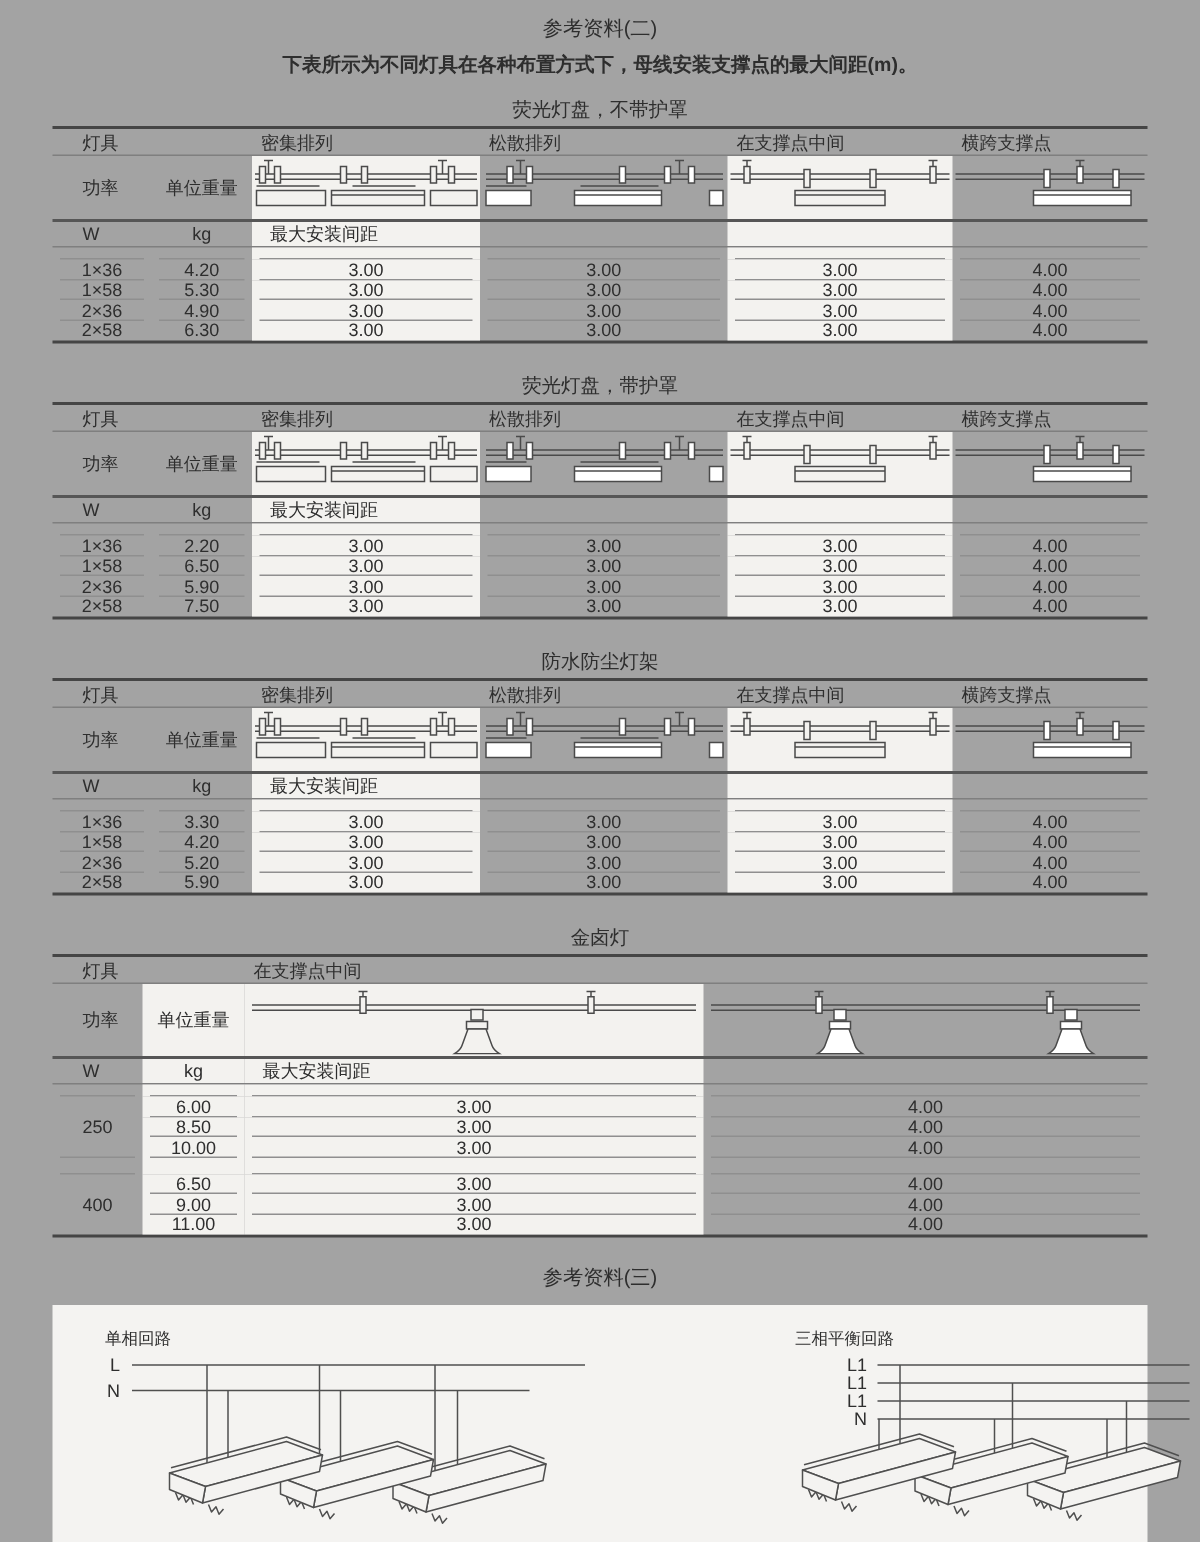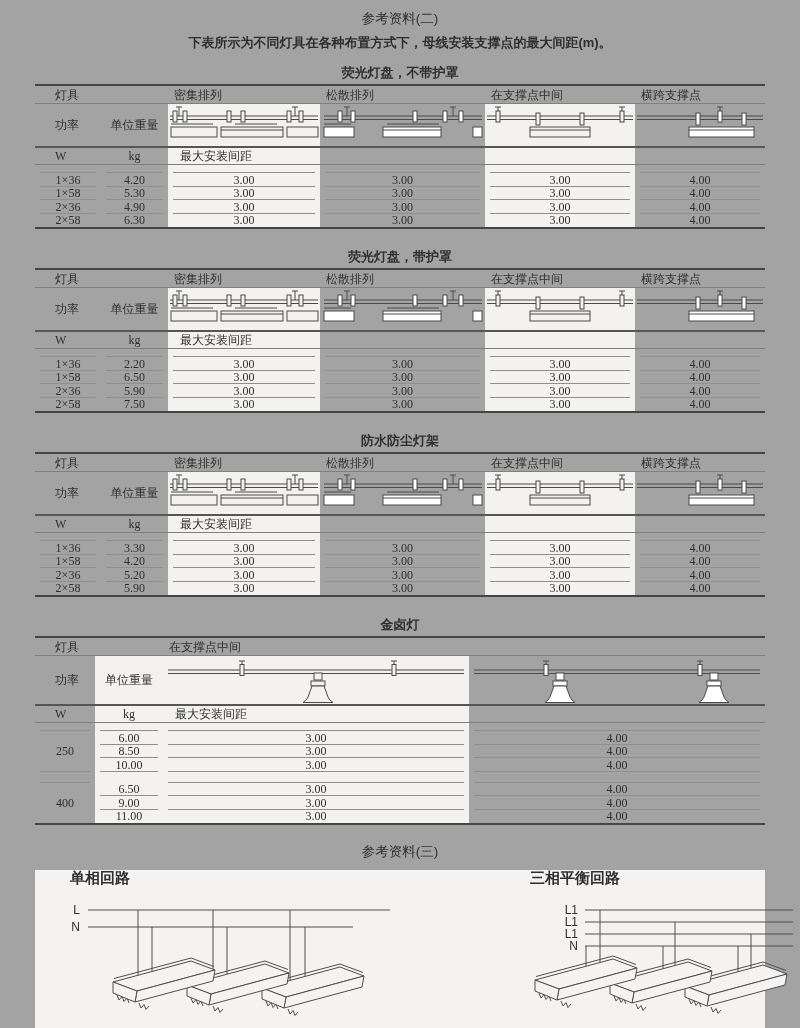--- a/index.html
+++ b/index.html
@@ -1,42 +1,42 @@
 <!DOCTYPE html>
 <html><head>
 <meta charset="utf-8">
 <style>
   html,body{margin:0;padding:0;background:#fff;}
   .page{position:relative;width:800px;height:1028px;overflow:hidden;background:#a3a3a3;
         color:#2e2e2e;font-family:"Liberation Sans","DejaVu Sans",sans-serif;text-align:center;}
   .inner{padding:6px 35px 0 35px;}
   .h-title{font-size:13.5px;line-height:17px;margin-top:4px;}
   .h-sub{font-size:13px;line-height:16px;margin-top:8px;font-weight:bold;}
-  .slabel{font-size:13px;line-height:16px;margin:20px 0 3px 0;font-weight:bold;}
+  .slabel{font-size:13px;line-height:16px;margin:20px 0 3px 0;}
   .slabel.first{margin-top:14px;}
 
-  .tbl{display:grid;border-top:2px solid #454545;border-bottom:2px solid #454545;font-family:Liberation Serif, serif;}
+  .tbl{display:grid;border-top:2px solid #454545;border-bottom:2px solid #454545;}
   .g6{grid-template-columns:66px 67px 152px 165px 150px 130px;}
   .g4{grid-template-columns:60px 68px 306px 296px;}
   .c{font-size:12px;display:flex;align-items:center;justify-content:center;line-height:1;}
   .lft{justify-content:flex-start;}
   .pl6{padding-left:6px;}.pl8{padding-left:12px;}.pl20{padding-left:20px;}
   .hh{height:17px;}.hd{height:42px;}.hd2{height:48px;}.hu{height:16px;}
   .hs{height:8px;}.hr{height:13.5px;}.hg{height:11px;}
   .sh{background-color:#f3f2ef;}
   .cl{background-image:linear-gradient(#8f8f8f,#8f8f8f);background-repeat:no-repeat;
       background-size:calc(100% - 10px) 1px;background-position:50% 100%;}
   .rl1{grid-column:1/-1;height:1px;background:#7f7f7f;}
   .rl2{grid-column:1/-1;height:2px;background:#565656;}
   .sp2{grid-column:span 2;}
   .rsp3{grid-row:span 3;}
   .dsvg{display:block;}
 
   .box{position:relative;margin-top:10px;height:160px;background:#f4f3f1;}
-  .ctitle{position:absolute;top:0;font-size:15px;line-height:16px;font-weight:bold;}
+  .ctitle{position:absolute;top:15px;font-size:11px;line-height:16px;}
   .t1{left:35px;}.t2{left:495px;}
   .csvg{position:absolute;}
   .clab{font-size:12px;fill:#2e2e2e;font-family:"Liberation Sans","DejaVu Sans",sans-serif;}
 </style>
 </head>
 <body>
 
 <svg width="0" height="0" style="position:absolute" aria-hidden="true">
   <defs>
     <g id="batten" stroke="#4f4f4f" stroke-width="1" fill="none" stroke-linejoin="round">

